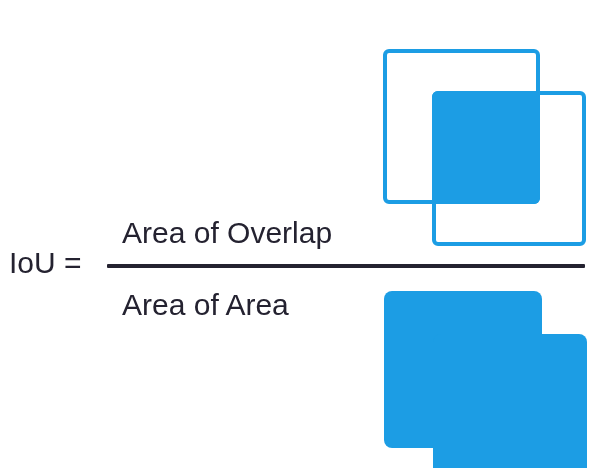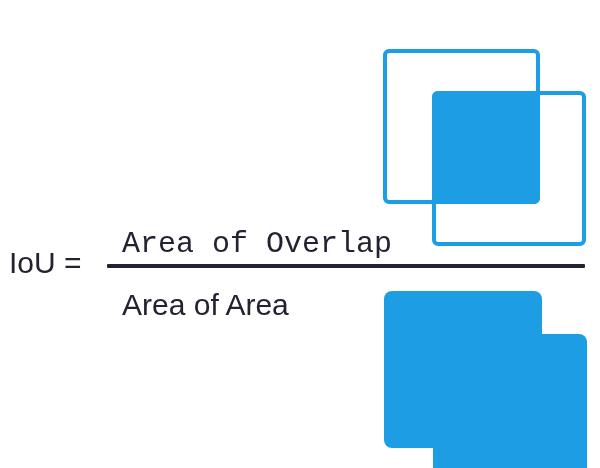--- a/index.html
+++ b/index.html
@@ -20,21 +20,21 @@
     margin-top:36px;
   }
   .txt{
     position:absolute;
     font-size:30px;
     line-height:1;
     white-space:nowrap;
     color:var(--text);
   }
   .lhs{left:9px;top:212px;}
-  .numerator{left:122px;top:193px;font-family:Liberation Mono, monospace;}
+  .numerator{left:122px;top:182px;}
   .denominator{left:122px;top:254px;}
   .fraction-line{
     position:absolute;
     left:107px;top:228px;
     width:478px;height:4px;
     background:var(--text);
     border-radius:1px;
   }
   
   .box{position:absolute;}

